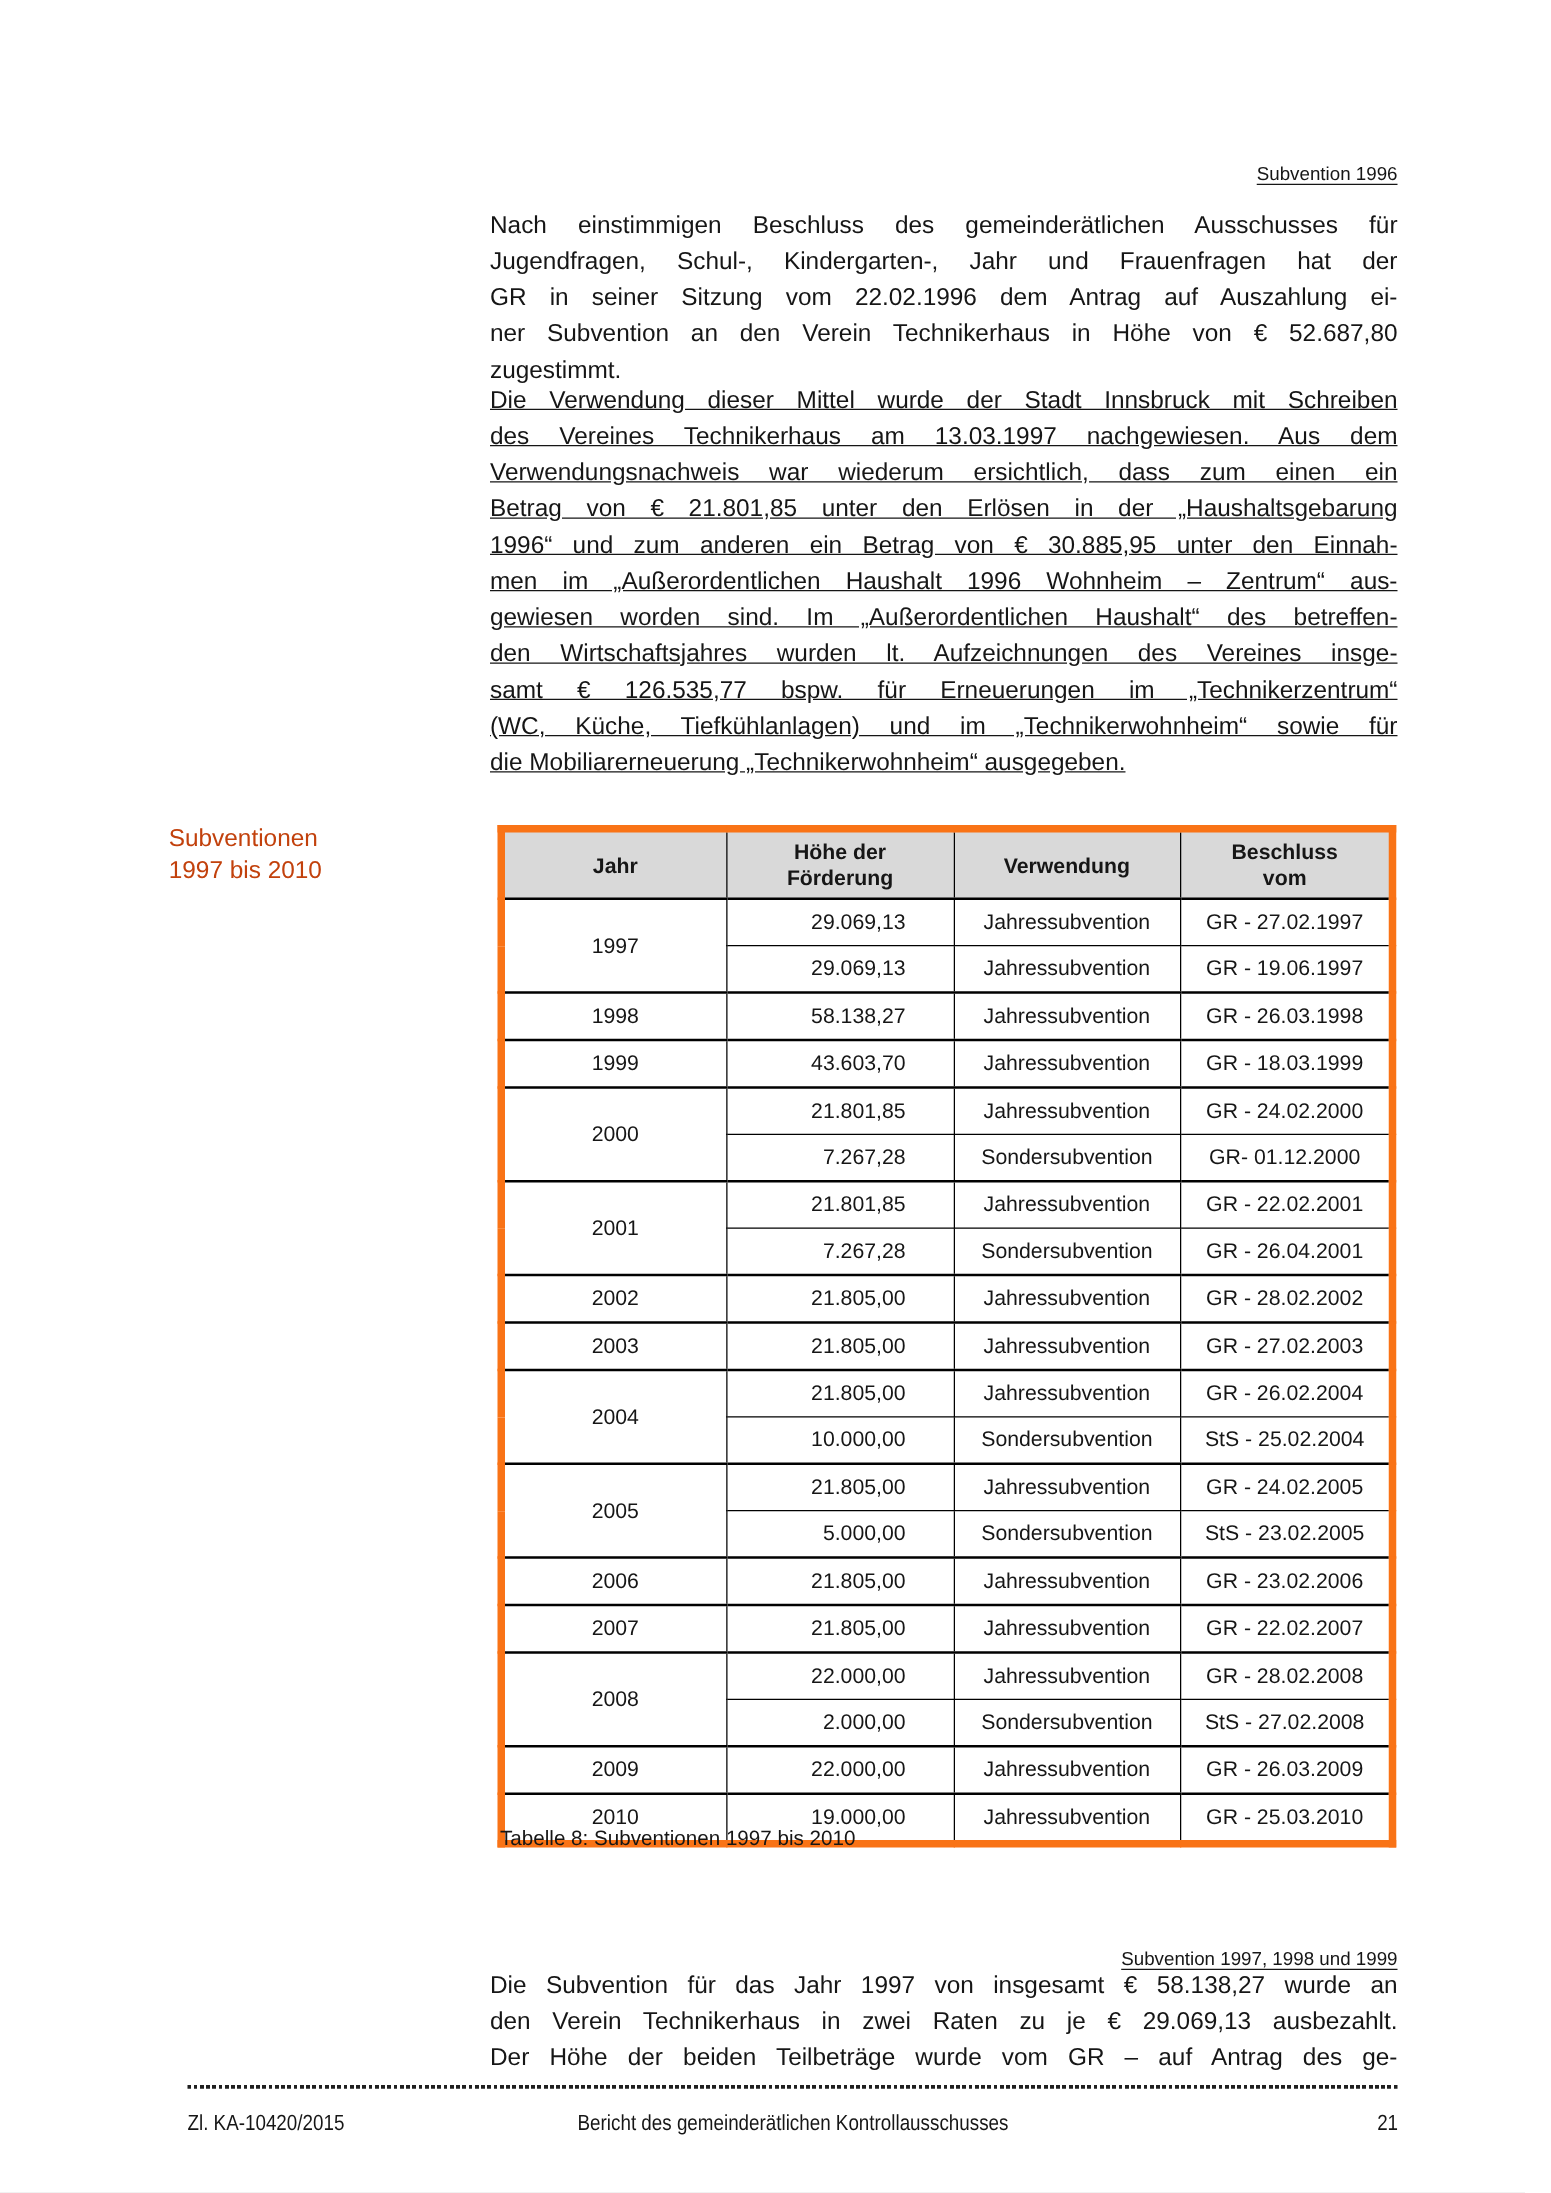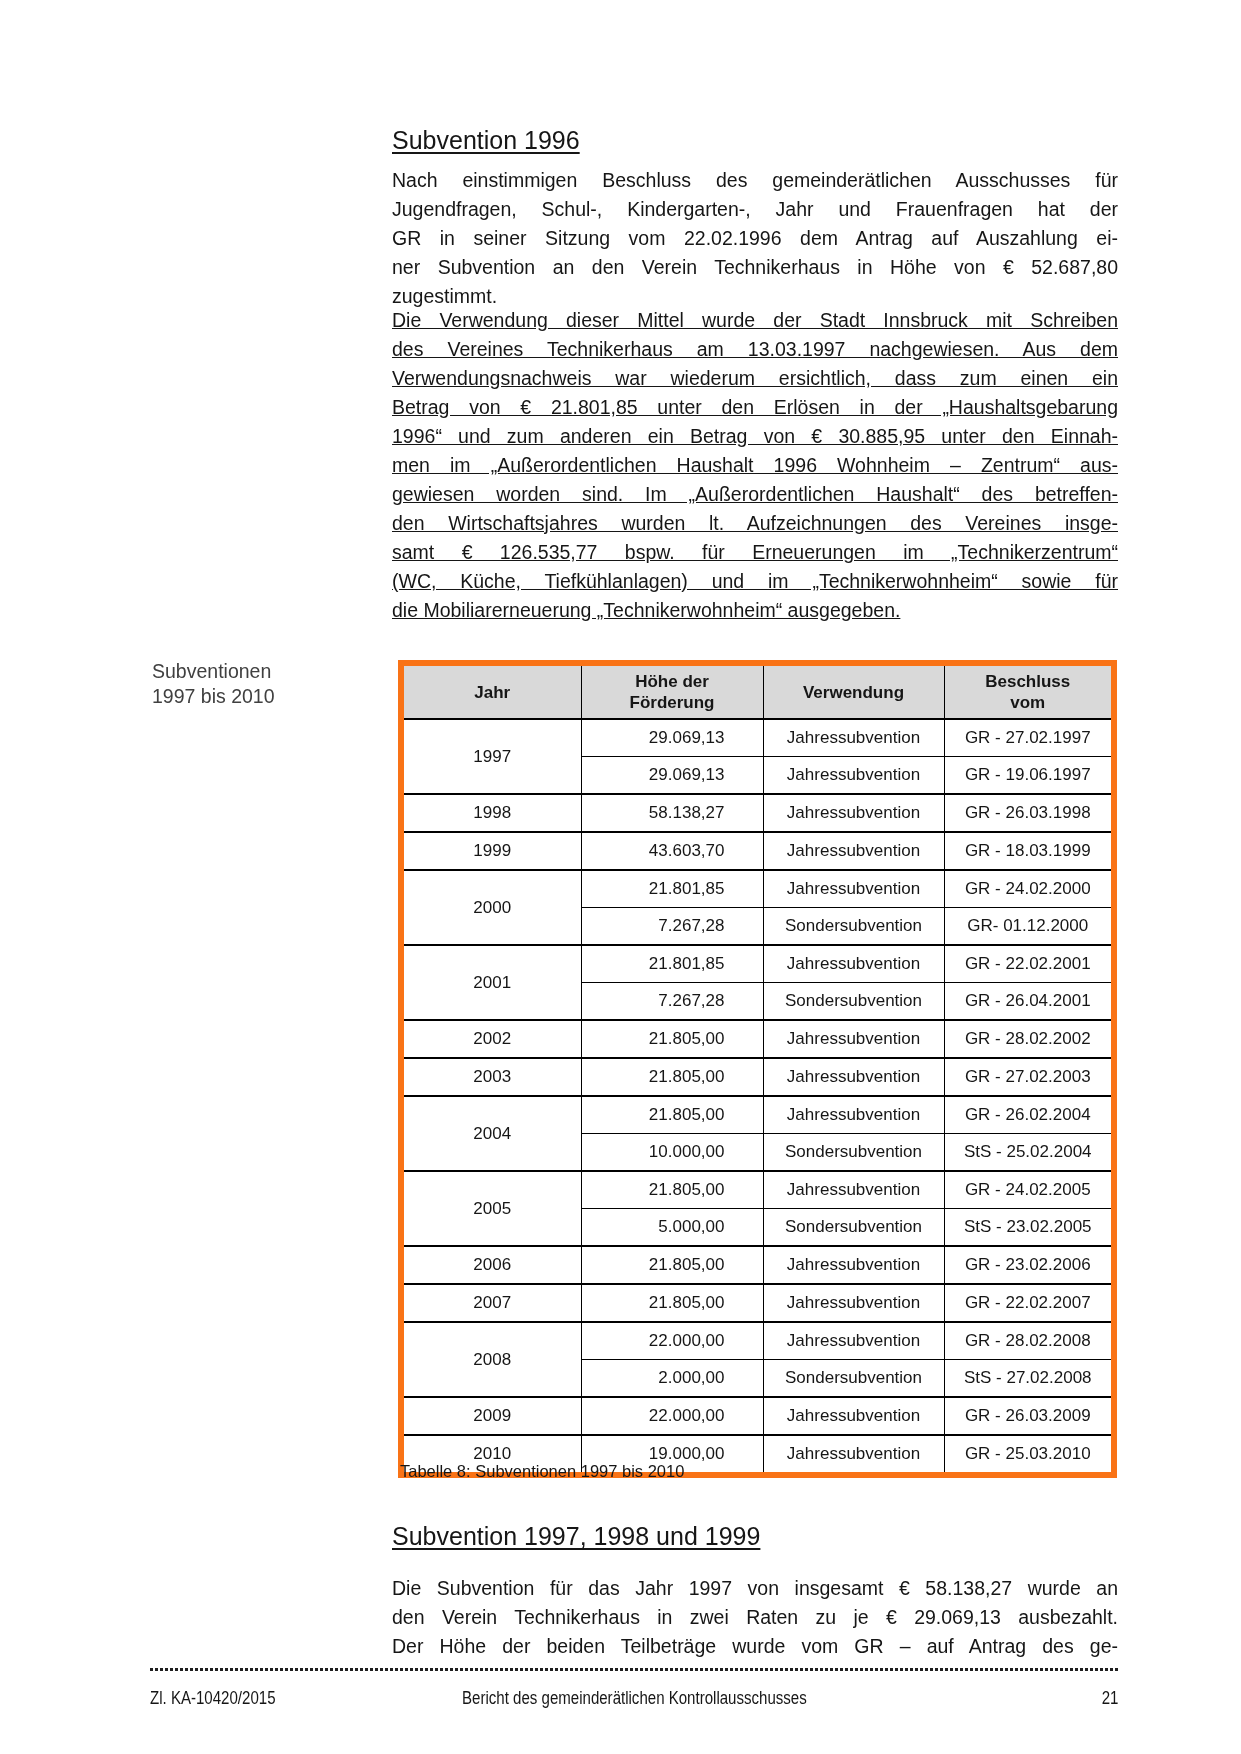--- a/index.html
+++ b/index.html
@@ -9,36 +9,36 @@
     height: 1754px;
     margin: 0 auto;
     background: #ffffff;
     font-family: "Liberation Sans", "DejaVu Sans", sans-serif;
     color: #161616;
     overflow: hidden;
   }
   .content-col { position: absolute; left: 392px; width: 726px; }
 
   .doc-heading {
-    text-align: left;
-    font-size: 25px;
+    text-align: right;
+    font-size: 15px;
     line-height: 24px;
     text-decoration: underline;
     text-underline-offset: 3px;
   }
   .para { font-size: 19.5px; line-height: 29px; }
   .jline { display: block; text-align: justify; text-align-last: justify; }
   .jlast { text-align-last: left; }
 
   .margin-label {
     position: absolute;
-    left: 152px; top: 659px;
+    left: 135px; top: 659px;
     font-size: 19.5px;
     line-height: 25px;
-    color: #404040;
+    color: #c2410c;
   }
 
   .tbl-wrap { position: absolute; left: 398px; top: 660px; }
   table.subsidies {
     border-collapse: collapse;
     table-layout: fixed;
     border: 6px solid #f97316;
     font-size: 17px;
   }
   table.subsidies th, table.subsidies td { border: 1px solid #000; }
@@ -61,21 +61,21 @@
   table.subsidies tr.group-start td { border-top: 2px solid #000; }
   table.subsidies td.amount { text-align: right; padding-right: 38px; }
   table.subsidies td.year { text-align: center; margin-top: 27px; }
 
   .tbl-caption {
     position: absolute;
     left: 400px; top: 1462px;
     font-size: 16.5px;
   }
 
-  .heading2-pos { top: 1524px; }
+  .heading2-pos { top: 1556px; }
   .para3-pos { top: 1574px; }
   .heading1-pos { top: 128px; }
   .para1-pos { top: 166px; }
   .para2-pos { top: 306px; text-decoration: underline; }
 
   .footer-rule {
     position: absolute;
     left: 150px; top: 1668px;
     width: 968px; height: 3px;
     background-image: repeating-linear-gradient(to right, #1f1f1f 0 3px, transparent 3px 5px);

